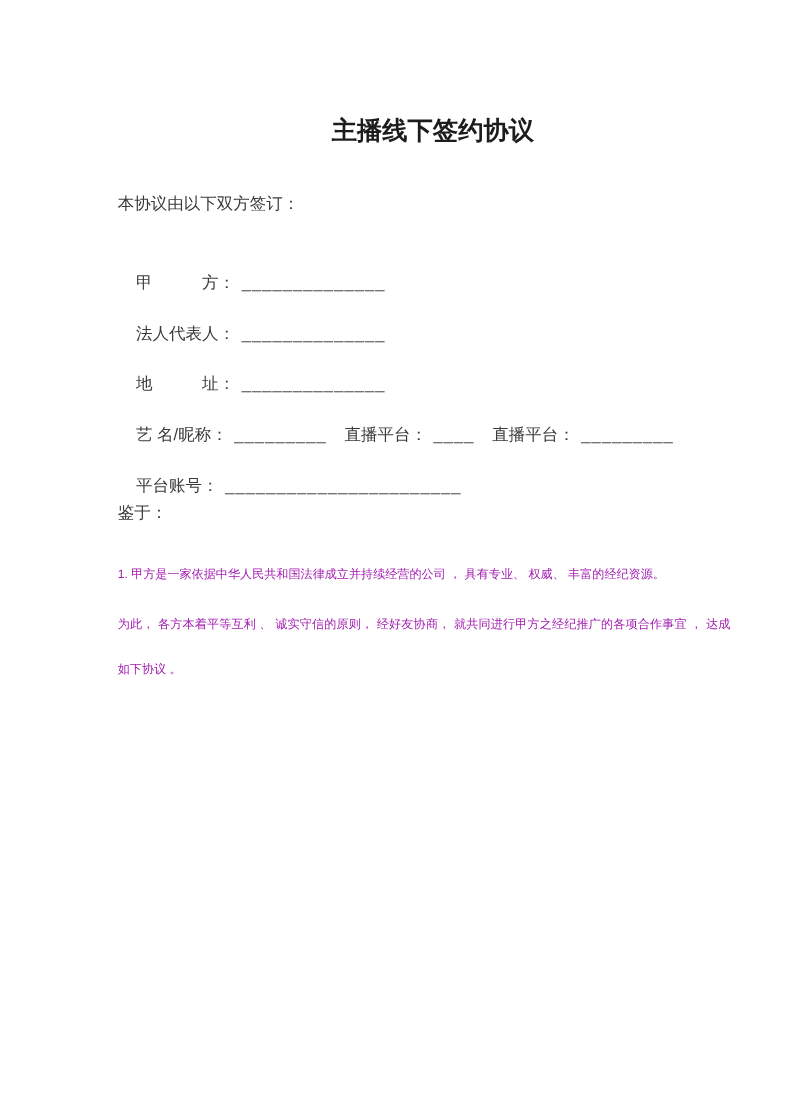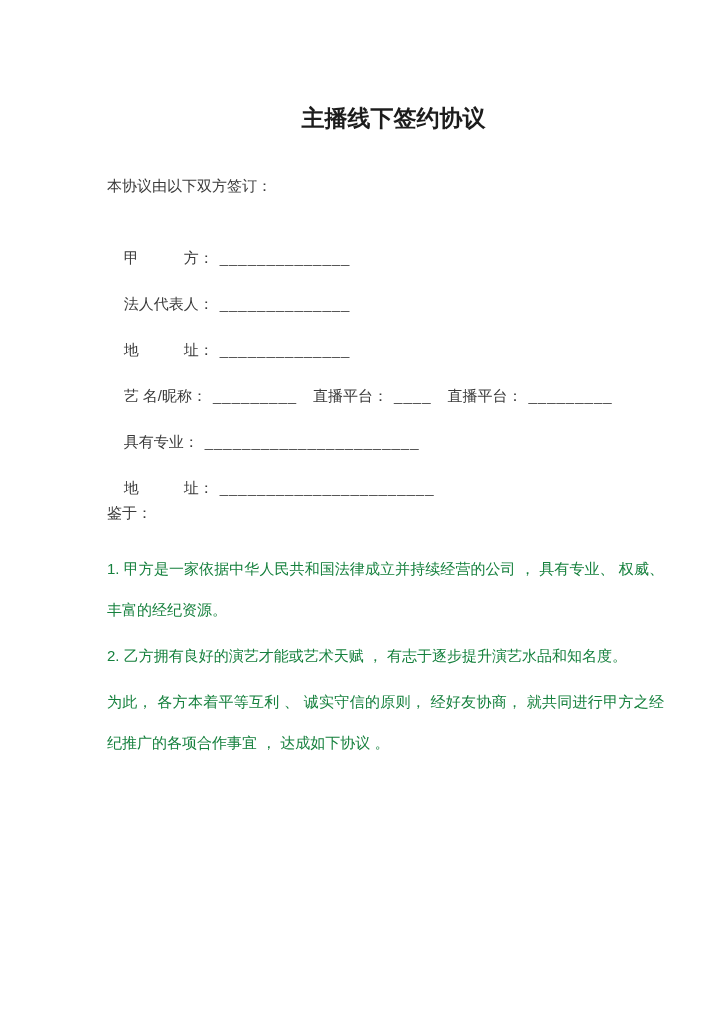--- a/index.html
+++ b/index.html
@@ -58,25 +58,25 @@
   }
   .seg-gap.none {
     width: 0;
   }
   .whereas {
     font-size: 15px;
     line-height: 21px;
     margin: 0 0 25px 0;
   }
   .para {
-    font-size: 15px;
+    font-size: 11px;
     line-height: 41px;
     text-align: justify;
     margin: 0 16px 5px 0;
-    color: #15803d;
+    color: #a21caf;
   }
 </style>
 </head>
 <body>
 
 <div class="page">
 
   <h1 class="doc-title">主播线下签约协议</h1>
 
   <p class="intro">本协议由以下双方签订：</p>
@@ -92,27 +92,23 @@
   <div class="field-row">
     <span class="field-label">地　　　址：</span><span class="field-line">______________</span>
   </div>
 
 
   <div class="field-row">
     <span class="field-label">艺 名/昵称：</span><span class="field-line">_________</span><span class="seg-gap"></span><span class="field-label">直播平台：</span><span class="field-line">____</span><span class="seg-gap"></span><span class="field-label">直播平台：</span><span class="field-line">_________</span>
   </div>
 
   <div class="field-row">
-    <span class="field-label">具有专业：</span><span class="field-line">_______________________</span>
+    <span class="field-label">平台账号：</span><span class="field-line">_______________________</span>
   </div>
 
-  <div class="field-row">
-    <span class="field-label">地　　　址：</span><span class="field-line">_______________________</span>
-  </div>
 
 
   <p class="whereas">鉴于：</p>
 
   <p class="para">1. 甲方是一家依据中华人民共和国法律成立并持续经营的公司 ， 具有专业、 权威、 丰富的经纪资源。</p>
-  <p class="para">2. 乙方拥有良好的演艺才能或艺术天赋 ， 有志于逐步提升演艺水品和知名度。</p>
   <p class="para">为此， 各方本着平等互利 、 诚实守信的原则， 经好友协商， 就共同进行甲方之经纪推广的各项合作事宜 ， 达成如下协议 。</p>
 
 </div>
 
 </body></html>

